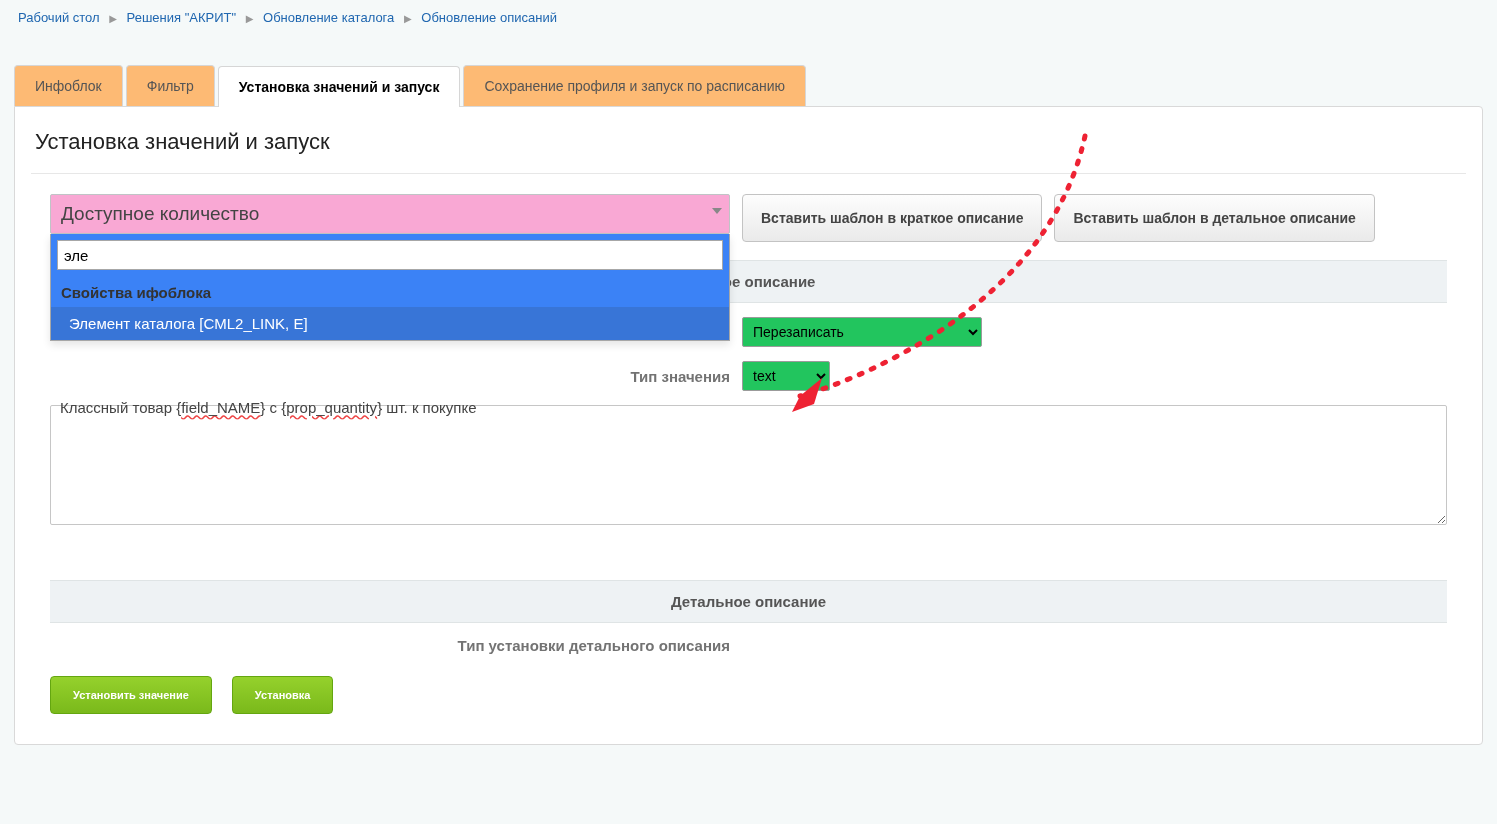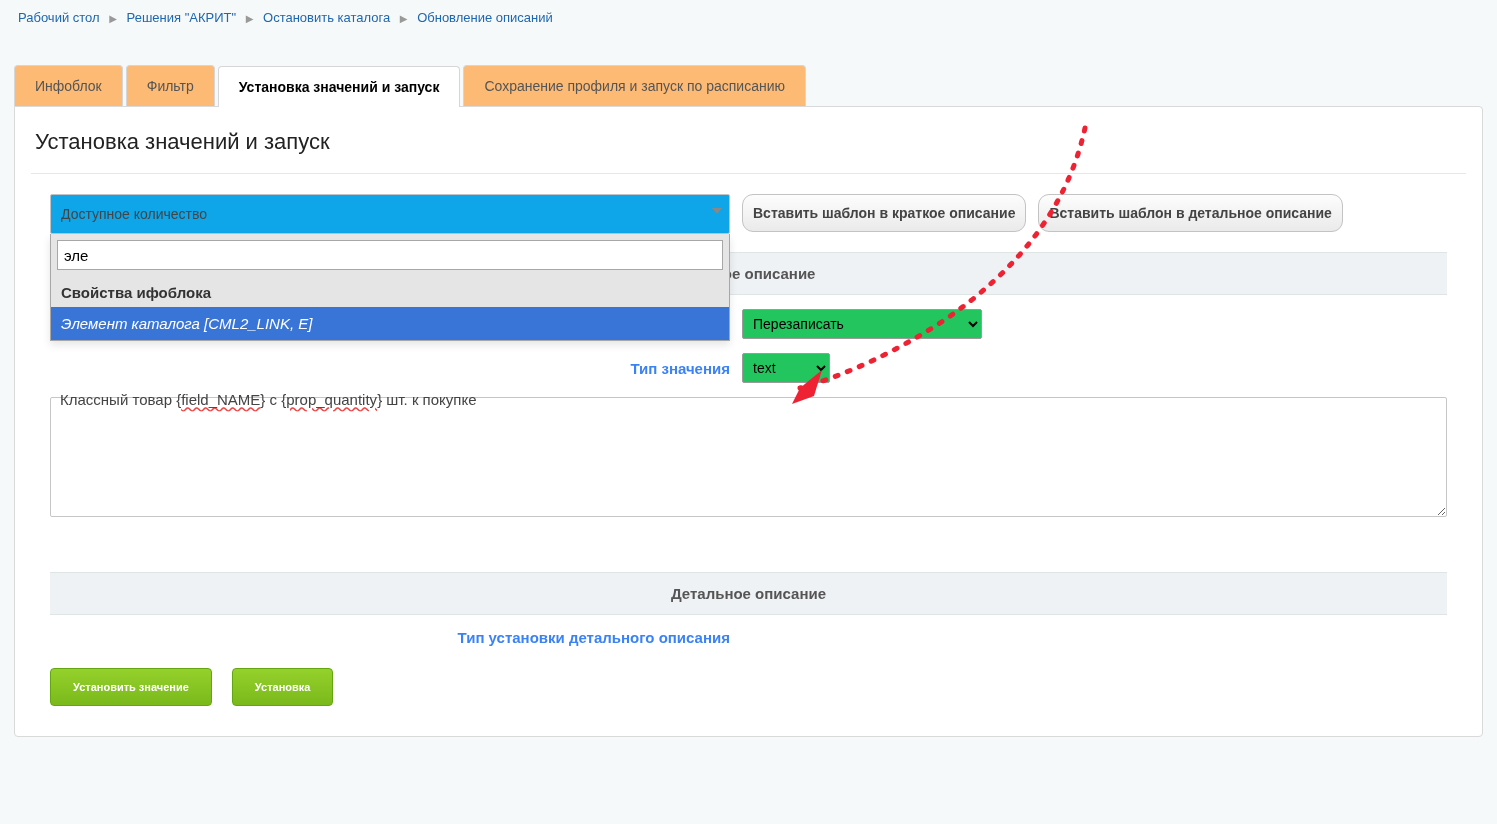--- a/index.html
+++ b/index.html
@@ -16,34 +16,34 @@
 .panel { background: #fff; margin: 0 14px 14px 14px; border: 1px solid #d9d9d9; border-radius: 0 4px 4px 4px; }
 
 .panel-title { font-size: 22px; padding: 22px 20px 18px 20px; color: #222; }
 .panel-title-rule { height: 1px; background: linear-gradient(#e7e7e7,#e7e7e7); margin: 0 16px 20px 16px; }
 
 .content { padding: 0 35px 30px 35px; }
 
 .top-row { display: flex; gap: 12px; align-items: flex-start; position: relative; }
 
 .combo-box { position: relative; flex: 0 0 680px; }
-.combo-input { width: 100%; border: 1px solid #c0c4c6; height: 40px; padding: 0 26px 0 10px; font-size: 14px; color: #444; background: #0ea5e9; border-radius: 2px; }
+.combo-input { width: 100%; border: 1px solid #c0c4c6; height: 40px; padding: 0 26px 0 10px; font-size: 19px; color: #444; background: #f9a8d4; border-radius: 2px; }
 .combo-arrow { position: absolute; right: 8px; top: 14px; width: 0; height: 0; border-left: 5px solid transparent; border-right: 5px solid transparent; border-top: 6px solid #888; }
 
-.dropdown { position: absolute; top: 40px; left: 0; right: 0; background: #e5e5e5; border: 1px solid #a7a7a7; z-index: 50; border-top: none; box-shadow: 0 4px 8px rgba(0,0,0,0.1); }
+.dropdown { position: absolute; top: 40px; left: 0; right: 0; background: #3b82f6; border: 1px solid #a7a7a7; z-index: 50; border-top: none; box-shadow: 0 4px 8px rgba(0,0,0,0.1); }
 .dropdown input.search { width: calc(100% - 12px); margin: 6px 6px 6px 6px; border: 1px solid #a7a7a7; height: 30px; padding: 0 6px; font-size: 15px; }
 .dropdown .grp { padding: 8px 10px 6px 10px; font-weight: bold; font-size: 15px; color: #333; }
-.dropdown .opt { padding: 8px 10px 8px 10px; color: #fff; background: #3875d7; font-size: 15px; cursor: pointer; font-style: italic; }
+.dropdown .opt { padding: 8px 10px 8px 18px; color: #fff; background: #3875d7; font-size: 15px; cursor: pointer; }
 
-.btn { display: inline-flex; align-items: center; justify-content: center; height: 38px; padding: 0 10px; border-radius: 11px; background: linear-gradient(#fdfdfd,#eaeaea); border: 1px solid #c3c3c3; font-size: 14px; font-weight: bold; color: #444; cursor: pointer; white-space: nowrap; }
+.btn { display: inline-flex; align-items: center; justify-content: center; height: 48px; padding: 0 18px; border-radius: 4px; background: linear-gradient(#fdfdfd,#eaeaea); border: 1px solid #c3c3c3; font-size: 14px; font-weight: bold; color: #444; cursor: pointer; white-space: nowrap; }
 
 .section-head { background: #eef2f4; border-top: 1px solid #dfe4e5; border-bottom: 1px solid #dfe4e5; padding: 12px 0; text-align: center; font-weight: bold; color: #555; font-size: 15px; margin-top: 18px; }
 
 .field-row { display: flex; align-items: center; gap: 12px; margin-top: 14px; }
-.field-row .lbl { flex: 0 0 680px; text-align: right; font-weight: bold; font-size: 15px; color: #3b82f6; }
+.field-row .lbl { flex: 0 0 680px; text-align: right; font-weight: bold; font-size: 15px; color: #737373; }
 .select { border: 1px solid #9b9b9b; height: 30px; padding: 0 6px; font-size: 14px; background: #22c55e; border-radius: 2px; }
 .select.wide { width: 240px; }
 .select.small { width: 88px; }
 
 .textarea { width: 100%; min-height: 120px; border: 1px solid #c6c6c6; border-radius: 2px; padding: 8px 10px; font-size: 15px; color: #444; margin-top: 14px; font-family: inherit; resize: vertical; }
 .underline-red { text-decoration: underline wavy #e44; }
 
 .btn-green { background: linear-gradient(#95d12c,#7ab91b); border: 1px solid #64a610; color: #fff; font-weight: bold; height: 38px; padding: 0 22px; border-radius: 4px; cursor: pointer; font-size: 11px; }
 .btn-row { display: flex; gap: 20px; margin-top: 22px; }
 
@@ -54,21 +54,21 @@
 .ta-text { position: absolute; left: 10px; top: 8px; font-size: 15px; color: #444; pointer-events: none; }
 </style>
 </head>
 <body>
 
 <div class="breadcrumb">
   <a>Рабочий стол</a>
   <span class="sep">▶</span>
   <a>Решения "АКРИТ"</a>
   <span class="sep">▶</span>
-  <a>Остановить каталога</a>
+  <a>Обновление каталога</a>
   <span class="sep">▶</span>
   <a>Обновление описаний</a>
 </div>
 
 <div class="tabs">
   <div class="tab">Инфоблок</div>
   <div class="tab">Фильтр</div>
   <div class="tab active">Установка значений и запуск</div>
   <div class="tab">Сохранение профиля и запуск по расписанию</div>
 </div>

